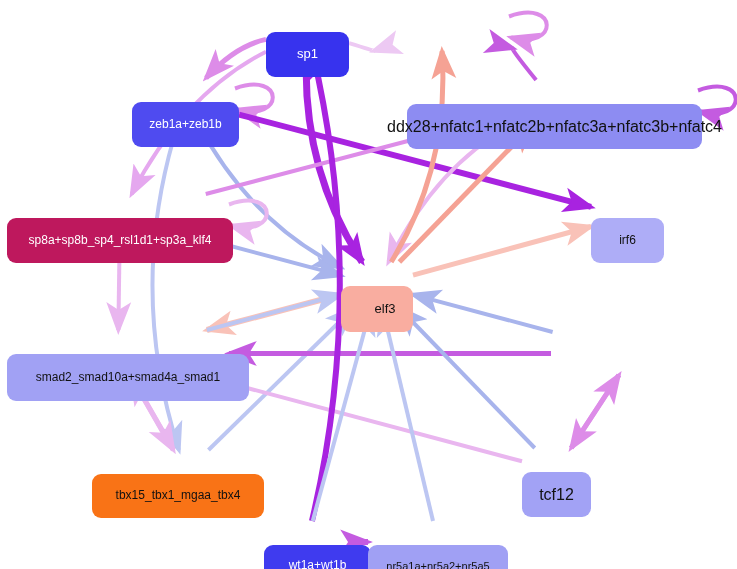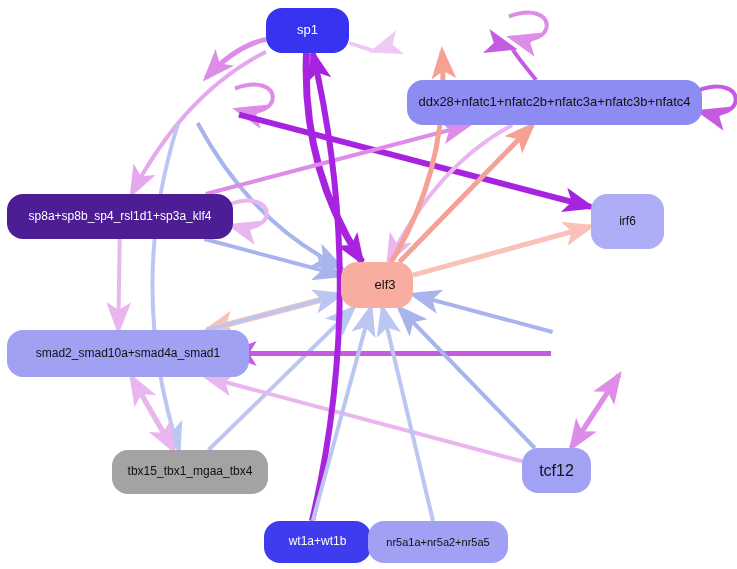--- a/index.html
+++ b/index.html
@@ -2,22 +2,22 @@
 <html><head>
 <meta charset="utf-8">
 <style>
   html,body{margin:0;padding:0;background:#ffffff;}
   body{width:737px;height:569px;overflow:hidden;
        font-family:"Liberation Sans","DejaVu Sans",sans-serif;}
   #graph{position:relative;width:737px;height:569px;background:#fff;}
   svg#edges{position:absolute;left:0;top:0;width:737px;height:569px;}
   .node{position:absolute;box-sizing:border-box;display:flex;
         align-items:center;justify-content:center;
-        border-radius:16px;text-align:center;line-height:1.1;
-        white-space:nowrap;}
+        border-radius:9px;text-align:center;line-height:1.1;
+        white-space:nowrap;margin-top:24px;}
   .node span{pointer-events:none;}
 </style>
 </head>
 <body>
 
 <div id="graph">
   <svg id="edges" viewBox="0 0 737 569" xmlns="http://www.w3.org/2000/svg">
       <defs>
         <marker id="mk0" viewBox="0 0 10 10" refX="8.5" refY="5" markerWidth="6.545454545454546" markerHeight="6.545454545454546" orient="auto-start-reverse" markerUnits="strokeWidth">
           <path d="M0,1.2 L10,5 L0,8.8 L2.4,5 Z" fill="#dd8ce8"></path>
@@ -153,36 +153,39 @@
       <path d="M 534.7277628032346 448 L 399.25606469002696 308" fill="none" stroke="#a8b4ec" stroke-width="4" stroke-linecap="butt" marker-end="url(#mk28)"></path>
       <path d="M 522 461.29475484606616 L 206.07478632478632 377" fill="none" stroke="#e9b6ef" stroke-width="4" stroke-linecap="butt" marker-end="url(#mk29)"></path>
       <path d="M 350 542 L 368 542" fill="none" stroke="#c45be0" stroke-width="6" stroke-linecap="butt" marker-end="url(#mk30)"></path>
       <path d="M 311.94834652384884 521 Q 367.24997133382976 286.30865099837126 312.75539050287915 53" fill="none" stroke="#a823e0" stroke-width="6" stroke-linecap="butt" marker-end="url(#mk31)"></path>
       <path d="M 312.7198443579766 521 L 370.73540856031127 308" fill="none" stroke="#bcc6f2" stroke-width="4" stroke-linecap="butt" marker-end="url(#mk32)"></path>
       <path d="M 433.01556420233464 521 L 382.4591439688716 308" fill="none" stroke="#bcc6f2" stroke-width="4" stroke-linecap="butt" marker-end="url(#mk33)"></path>
     </svg>
 <div class="node" style="left: 266px; top: 8px; width: 83px; height: 45px; background: rgb(55, 51, 238); color: rgb(255, 255, 255); font-size: 13px;">
       <span>sp1</span>
     </div>
-    <div class="node" style="left: 407px; top: 80px; width: 295px; height: 45px; background: rgb(141, 140, 242); color: rgb(17, 17, 17); font-size: 13px;">
+    <div class="node" style="left: 132px; top: 78px; width: 107px; height: 45px; background: rgb(79, 75, 240); color: rgb(255, 255, 255); font-size: 12px;">
+      <span>zeb1a+zeb1b</span>
+    </div>
+    <div class="node" style="left: 407px; top: 80px; width: 295px; height: 45px; background: rgb(141, 140, 242); color: rgb(17, 17, 17); font-size: 16px;">
       <span>ddx28+nfatc1+nfatc2b+nfatc3a+nfatc3b+nfatc4</span>
     </div>
-    <div class="node" style="left: 7px; top: 194px; width: 226px; height: 45px; background: #4c1d95; color: rgb(255, 255, 255); font-size: 12px;">
+    <div class="node" style="left: 7px; top: 194px; width: 226px; height: 45px; background: #be185d; color: rgb(255, 255, 255); font-size: 12px;">
       <span>sp8a+sp8b_sp4_rsl1d1+sp3a_klf4</span>
     </div>
-    <div class="node" style="left: 591px; top: 194px; width: 73px; height: 55px; background: rgb(174, 173, 247); color: rgb(17, 17, 17); font-size: 12px;">
+    <div class="node" style="left: 591px; top: 194px; width: 73px; height: 45px; background: rgb(174, 173, 247); color: rgb(17, 17, 17); font-size: 12px;">
       <span>irf6</span>
     </div>
     <div class="node" style="left: 341px; top: 262px; width: 72px; height: 46px; background: rgb(249, 173, 160); color: rgb(17, 17, 17); font-size: 13px; padding-left: 16px;">
       <span>elf3</span>
     </div>
     <div class="node" style="left: 7px; top: 330px; width: 242px; height: 47px; background: rgb(161, 161, 244); color: rgb(17, 17, 17); font-size: 12px;">
       <span>smad2_smad10a+smad4a_smad1</span>
     </div>
-    <div class="node" style="left: 112px; top: 450px; width: 156px; height: 44px; background: #a3a3a3; color: rgb(17, 17, 17); font-size: 12px;">
+    <div class="node" style="left: 92px; top: 450px; width: 172px; height: 44px; background: #f97316; color: rgb(17, 17, 17); font-size: 12px;">
       <span>tbx15_tbx1_mgaa_tbx4</span>
     </div>
     <div class="node" style="left: 522px; top: 448px; width: 69px; height: 45px; background: rgb(162, 162, 245); color: rgb(17, 17, 17); font-size: 16px;">
       <span>tcf12</span>
     </div>
     <div class="node" style="left: 264px; top: 521px; width: 107px; height: 42px; background: rgb(63, 59, 239); color: rgb(255, 255, 255); font-size: 12px;">
       <span>wt1a+wt1b</span>
     </div>
     <div class="node" style="left: 368px; top: 521px; width: 140px; height: 42px; background: rgb(160, 160, 244); color: rgb(17, 17, 17); font-size: 11px;">
       <span>nr5a1a+nr5a2+nr5a5</span>

